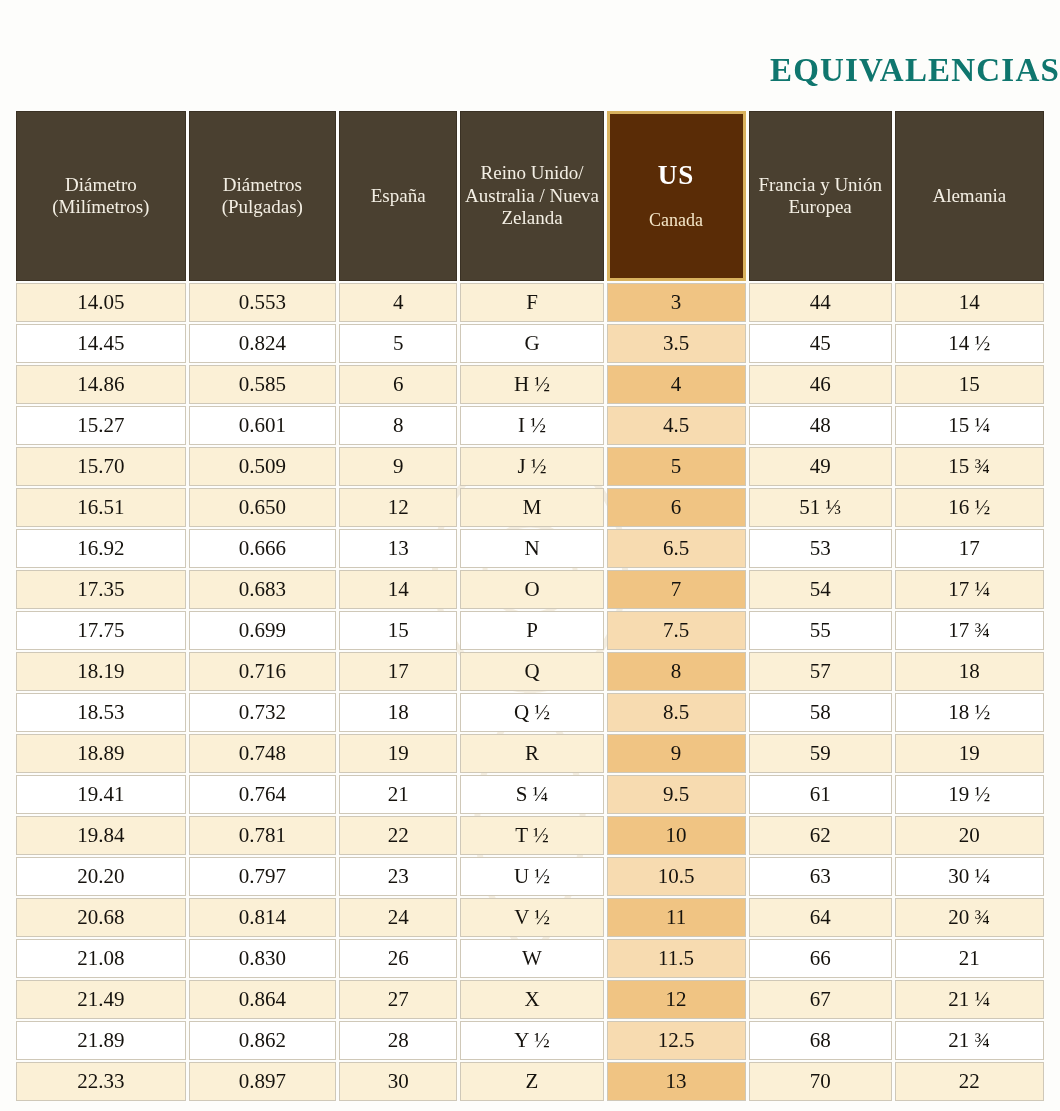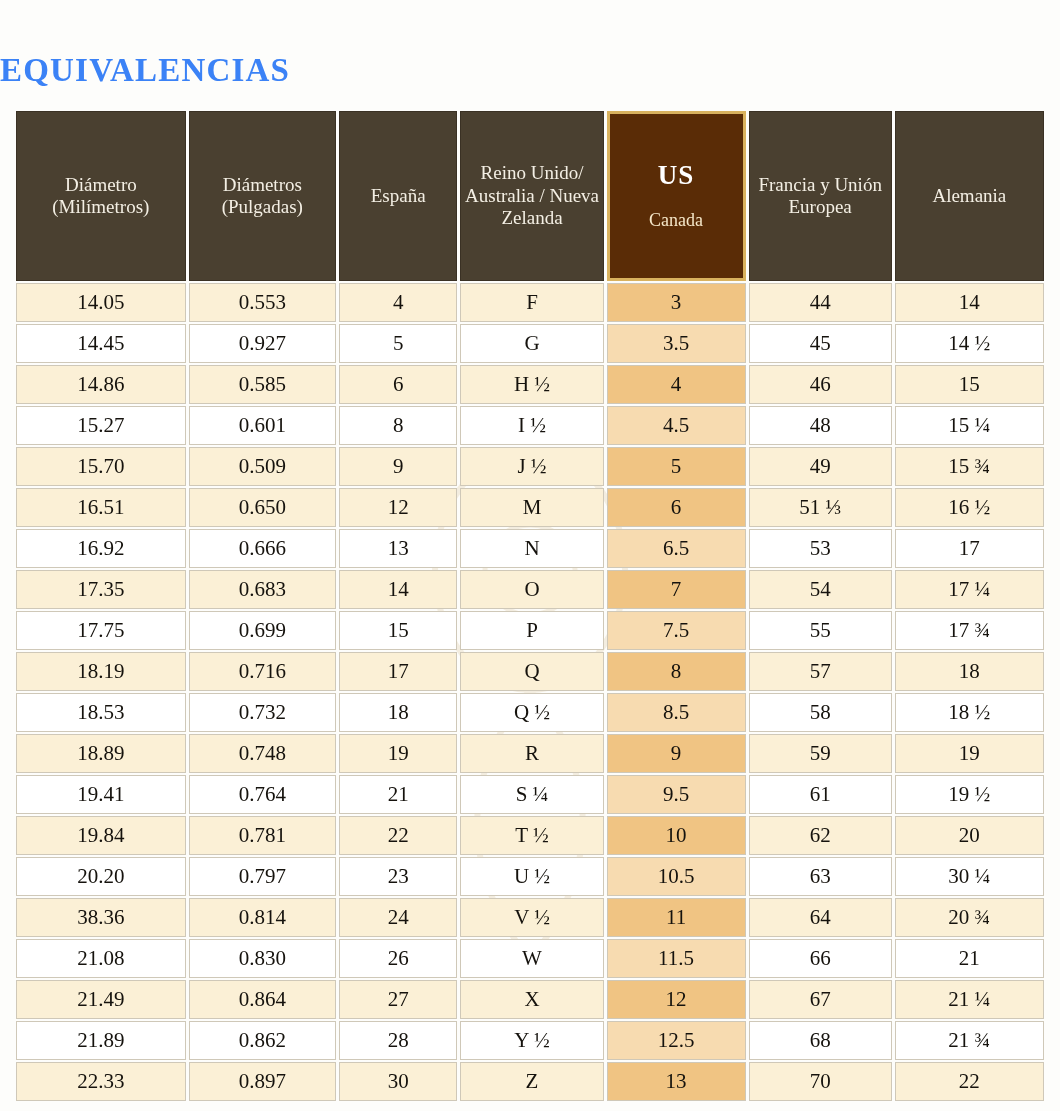--- a/index.html
+++ b/index.html
@@ -14,26 +14,26 @@
     color: #1a1a1a;
     overflow: hidden;
   }
   .page {
     position: relative;
     width: 1060px;
     height: 1111px;
     background: #fdfdfb;
   }
   .title {
-    text-align: left;
+    text-align: right;
     font-family: "Liberation Serif", serif;
     font-weight: bold;
     font-size: 33px;
     letter-spacing: 1.2px;
-    color: #3b82f6;
+    color: #0f766e;
     padding-top: 52px;
     padding-bottom: 20px;
     margin: 0;
   }
   table.equiv {
     border-collapse: separate;
     border-spacing: 3px 2px;
     width: 1034px;
     margin: 0 auto;
     table-layout: fixed;
@@ -161,21 +161,21 @@
             <td>14.05</td>
             <td>0.553</td>
             <td>4</td>
             <td>F</td>
             <td class="us-cell">3</td>
             <td>44</td>
             <td>14</td>
           </tr>
           <tr class="even">
             <td>14.45</td>
-            <td>0.927</td>
+            <td>0.824</td>
             <td>5</td>
             <td>G</td>
             <td class="us-cell">3.5</td>
             <td>45</td>
             <td>14 ½</td>
           </tr>
           <tr class="odd">
             <td>14.86</td>
             <td>0.585</td>
             <td>6</td>
@@ -286,21 +286,21 @@
           <tr class="even">
             <td>20.20</td>
             <td>0.797</td>
             <td>23</td>
             <td>U ½</td>
             <td class="us-cell">10.5</td>
             <td>63</td>
             <td>30 ¼</td>
           </tr>
           <tr class="odd">
-            <td>38.36</td>
+            <td>20.68</td>
             <td>0.814</td>
             <td>24</td>
             <td>V ½</td>
             <td class="us-cell">11</td>
             <td>64</td>
             <td>20 ¾</td>
           </tr>
           <tr class="even">
             <td>21.08</td>
             <td>0.830</td>

